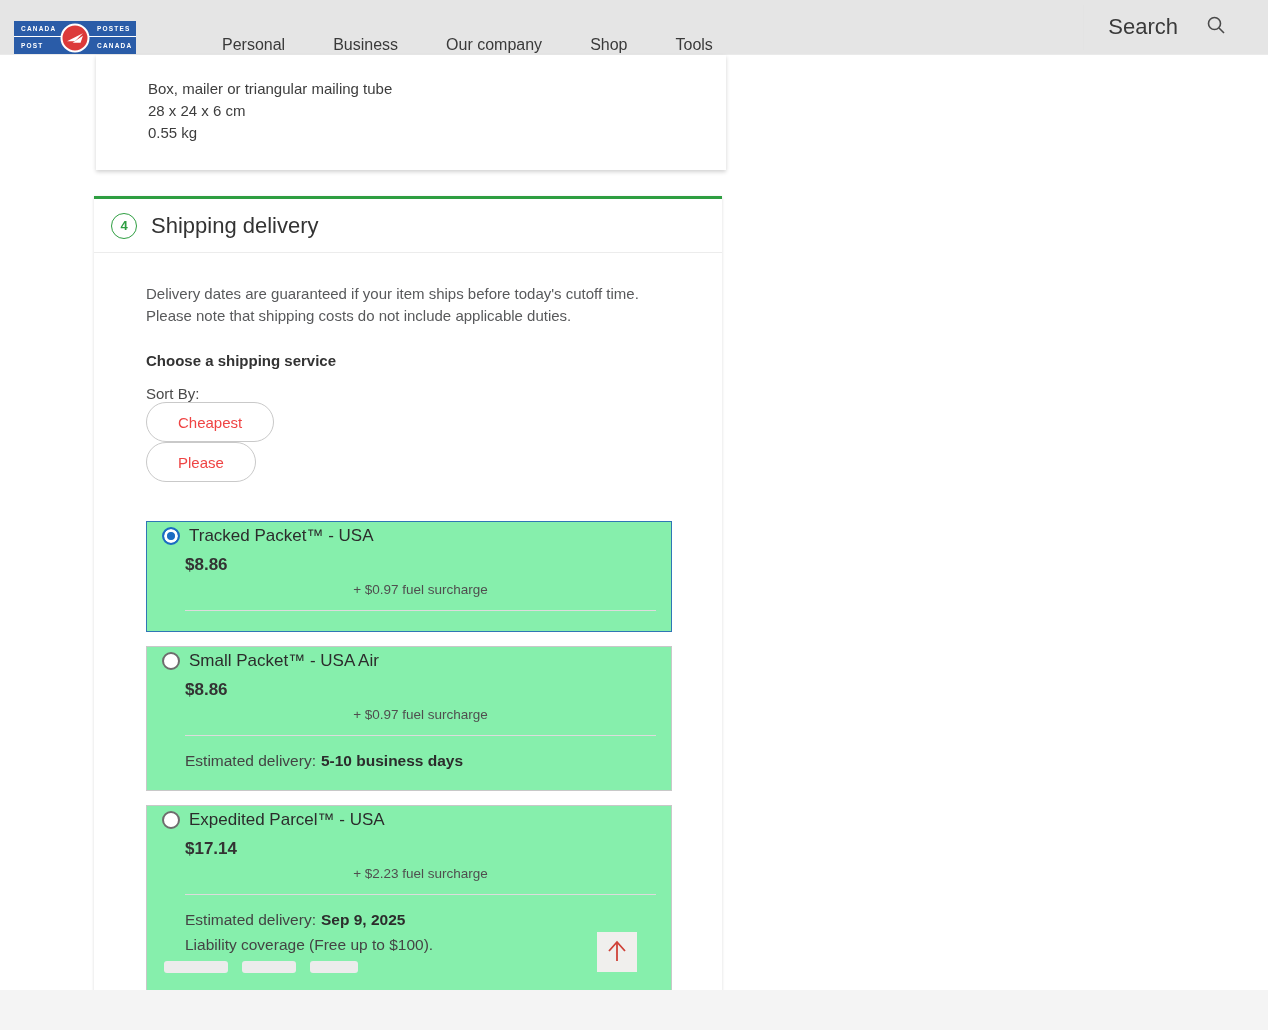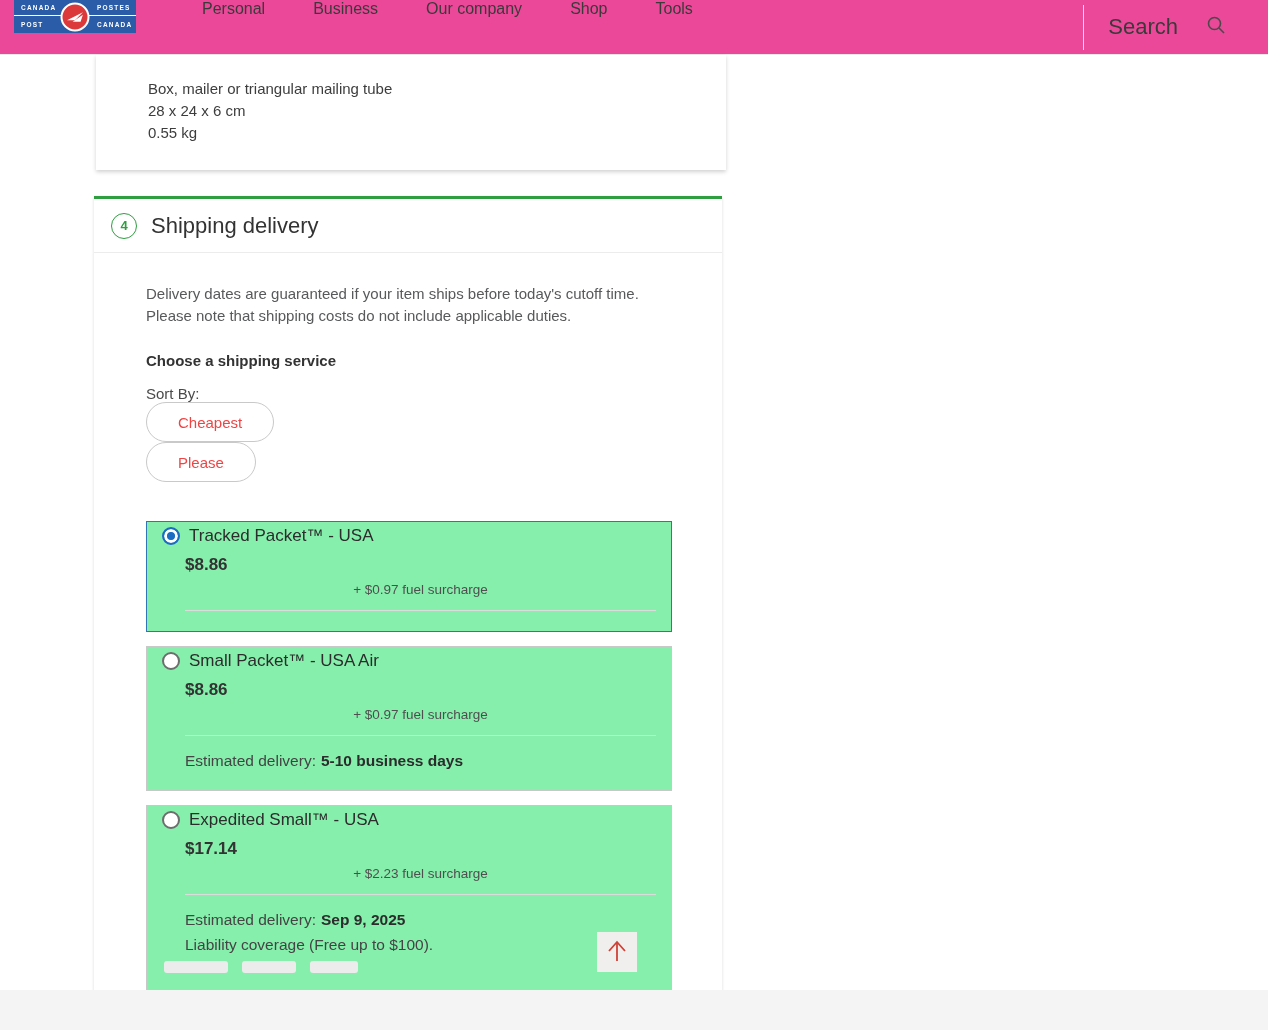--- a/index.html
+++ b/index.html
@@ -1,22 +1,22 @@
 <!DOCTYPE html>
 <html><head>
 <meta charset="utf-8">
 <style>
   * { margin:0; padding:0; box-sizing:border-box; }
   html,body { width:1268px; height:1030px; background:#fff;
               font-family:"Liberation Sans","DejaVu Sans",sans-serif; color:#333; }
   .page { position:relative; width:1268px; height:1030px; overflow:hidden; background:#fff; }
 
   
-  .header { position:absolute; left:0; top:0; width:100%; height:55px; background:#ec4899;
-            border-bottom:1px solid #eaeaea; display:flex; align-items:flex-start; }
+  .header { position:absolute; left:0; top:0; width:100%; height:55px; background:#e5e5e5;
+            border-bottom:1px solid #eaeaea; display:flex; align-items:flex-end;gap:20px; }
   .logo { position:relative; width:122px; height:33px; background:#2a5ca8; margin-left:14px; flex:0 0 auto; }
   .logo-row { display:flex; height:16px; align-items:center; }
   .logo-row.top { border-bottom:1.5px solid #fff; }
   .logo-cell { color:#fff; font-size:6.5px; font-weight:bold; letter-spacing:1.2px; width:50%; }
   .logo-cell.l { padding-left:7px; text-align:left; }
   .logo-cell.r { padding-left:22px; text-align:left; }
   .logo-emblem { position:absolute; left:50%; top:50%; transform:translate(-50%,-50%);
                  width:29px; height:29px; background:#dc3a3a; border:2px solid #fff; border-radius:50%;
                  display:flex; align-items:center; justify-content:center; }
   .nav { display:flex; margin-left:42px; gap:0; }
@@ -167,21 +167,21 @@
           <div class="opt-surcharge opt-indent">+ $0.97 fuel surcharge</div>
           <hr class="opt-divider">
           <div class="opt-delivery opt-indent">
             <span class="lbl">Estimated delivery:</span><b>5-10 business days</b>
           </div>
         </div>
 
         <div class="opt-card">
           <div class="opt-head">
             <span class="radio off"></span>
-            <span class="opt-name">Expedited Small™ - USA</span>
+            <span class="opt-name">Expedited Parcel™ - USA</span>
           </div>
           <div class="opt-price opt-indent">$17.14</div>
           <div class="opt-surcharge opt-indent">+ $2.23 fuel surcharge</div>
           <hr class="opt-divider">
           <div class="opt-delivery opt-indent">
             <span class="lbl">Estimated delivery:</span><b>Sep 9, 2025</b>
           </div>
           <div class="opt-liability opt-indent">Liability coverage (Free up to $100).</div>
           <div class="ghost-row opt-indent">
             <span class="ghost g1"></span>

